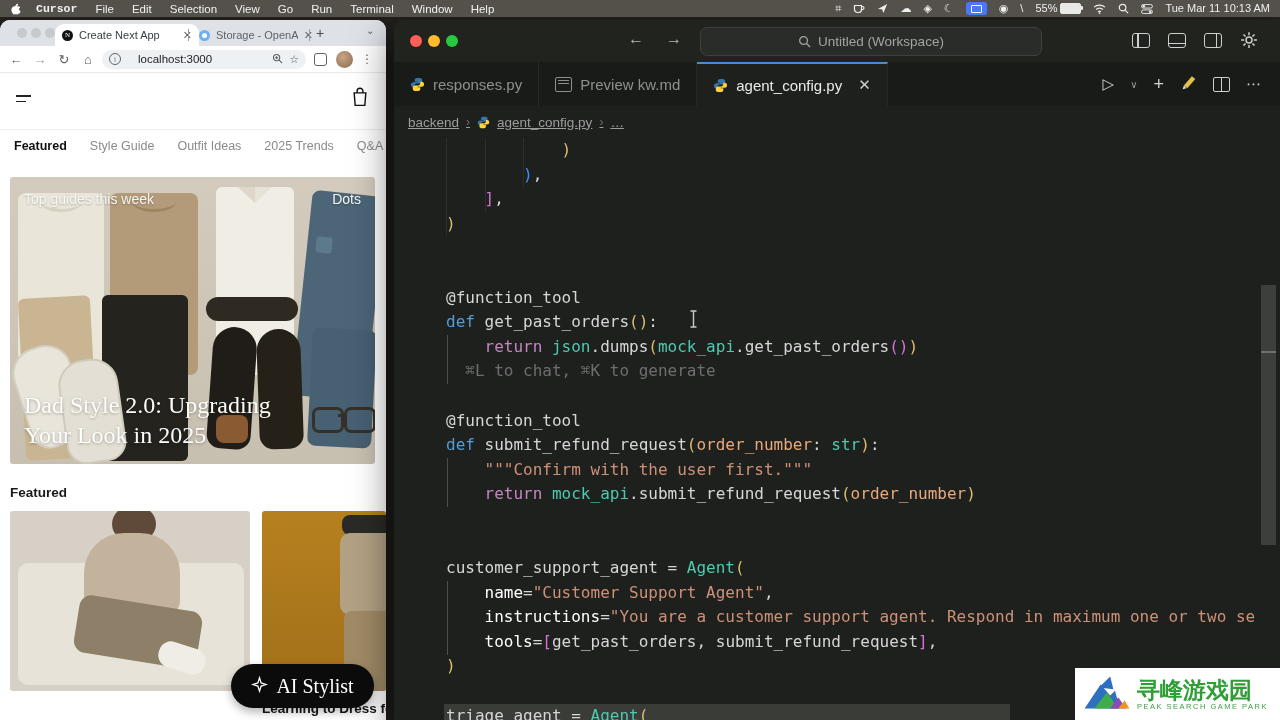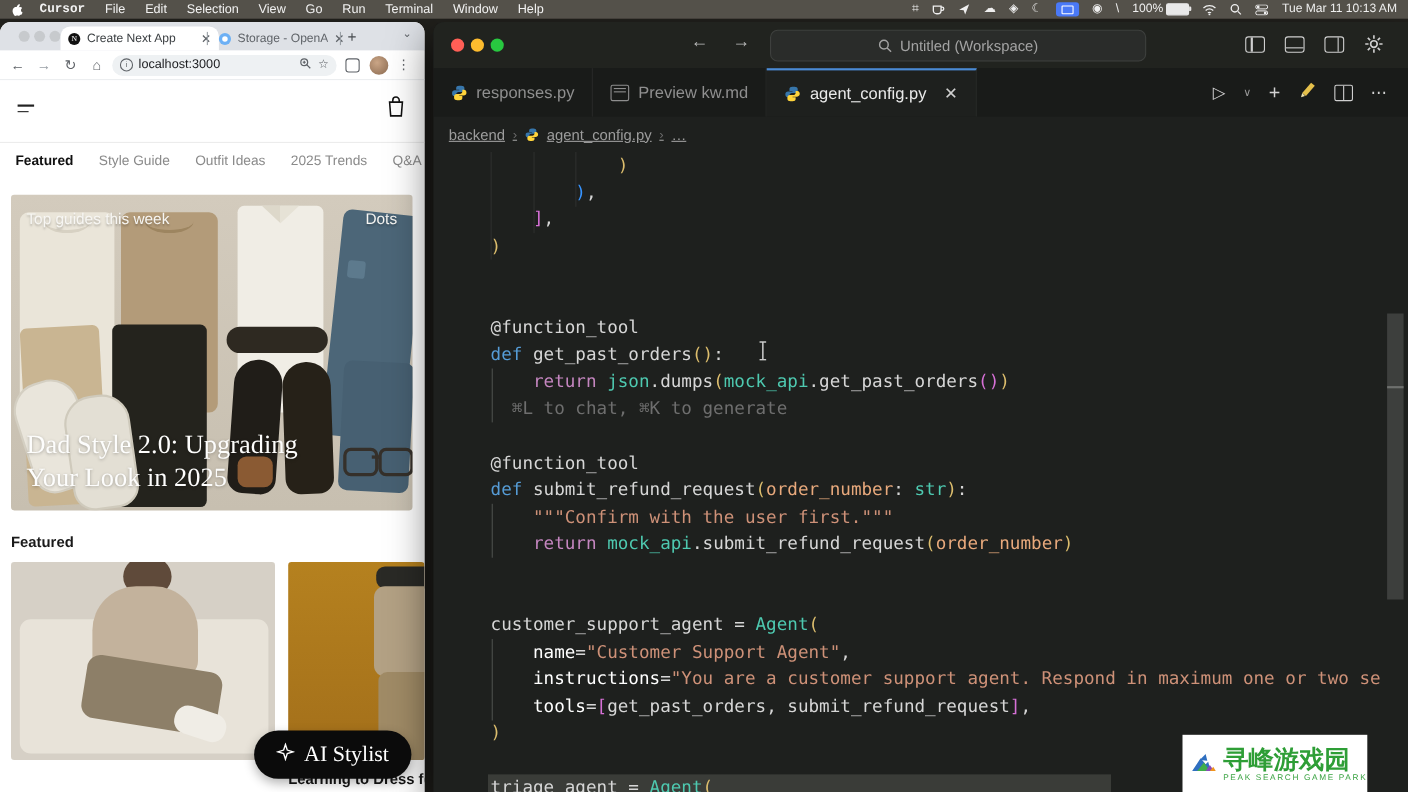--- a/index.html
+++ b/index.html
@@ -37,21 +37,21 @@
   .favicon-oai:after{content:"";position:absolute;inset:3px;background:#fff;border-radius:50%;}
   .b-tab .title{white-space:nowrap;overflow:hidden;flex:1;}
   .b-tab .x{color:#5f6368;font-size:11px;flex:none;}
   .tab-sep{position:absolute;top:9px;width:1px;height:12px;background:#9aa0a6;}
   .newtab{position:absolute;left:316px;top:5px;color:#474b4f;font-size:14px;}
   .tab-chev{position:absolute;left:366px;top:5px;color:#5f6368;font-size:10px;}
   .b-toolbar{height:26px;background:#fff;border-bottom:1px solid #e8eaed;position:relative;
     display:flex;align-items:center;color:#5f6368;}
   .nav-ic{font-size:13px;width:24px;text-align:center;}
   .omnibox{margin-left:2px;width:190px;height:19px;background:#eef1f3;border-radius:10px;
-    display:flex;align-items:center;padding:0 7px;gap:5px;}
+    display:flex;align-items:center;padding:0 7px;gap:17px;}
   .omni-info{width:10px;height:10px;border:1px solid #5f6368;border-radius:50%;font-size:7px;
     display:flex;align-items:center;justify-content:center;flex:none;}
   .omni-url{font-size:11.5px;color:#202124;flex:1;}
   .omni-right{display:flex;gap:6px;font-size:11px;}
   .ext-ic{width:11px;height:11px;border:1.3px solid #5f6368;border-radius:3px;margin-left:8px;}
   .avatar{width:17px;height:17px;border-radius:50%;margin-left:9px;
     background:radial-gradient(circle at 40% 35%,#caa586,#8a6a50);}
   .kebab{margin-left:8px;font-size:12px;}
 
   
@@ -124,21 +124,21 @@
   .tk-w{color:#d6d6d6}.tk-b{color:#569cd6}.tk-m{color:#c586c0}.tk-t{color:#4ec9b0}
   .tk-s{color:#ce9178}.tk-g{color:#dcbd6d}.tk-p{color:#d670d6}.tk-u{color:#3794ff}
   .tk-lb{color:#ffffff}.tk-o{color:#e8a97c}.tk-hint{color:#6e6e6e}
   .iguide{position:absolute;width:1px;background:#2d2f2d;}
   .iguide.bright{background:#4d4f4d;}
   .ibeam{position:absolute;left:295px;top:172px;}
   .e-scrollbar{position:absolute;right:4px;top:265px;width:15px;height:260px;background:#3d3f3d;}
   .e-scrollbar .mark{position:absolute;left:0;right:0;top:66px;height:2px;background:#6e706e;}
 
   
-  .watermark{position:absolute;left:1075px;top:668px;width:168px;height:52px;background:#fff;z-index:60;
+  .watermark{position:absolute;left:1075px;top:668px;width:205px;height:52px;background:#fff;z-index:60;
     display:flex;align-items:center;gap:6px;padding-left:8px;box-sizing:border-box;}
   .wm-txt .cn{color:#2e9e36;font-size:23px;font-weight:bold;line-height:24px;white-space:nowrap;}
   .wm-txt .en{color:#3aa342;font-size:7.5px;letter-spacing:1.5px;white-space:nowrap;}
 </style>
 </head>
 <body>
 
 <div class="desktop">
 
   <div class="menubar">
@@ -173,21 +173,21 @@
       </span>
       <span class="st">☁</span>
       <span class="st">◈</span>
       <span class="st">☾</span>
       <span class="st mirror">
           <i></i>
         </span>
       <span class="st">◉</span>
       <span class="st">\</span>
       <span class="st batt">
-        <span>100%</span>
+        <span>55%</span>
         <span class="body"></span>
       </span>
       <span class="st">
         <svg width="13" height="10" viewBox="0 0 14 11">
             <path fill="none" stroke="#efefef" stroke-width="1.3" d="M1 3.5a9 9 0 0 1 12 0M3.2 6a6 6 0 0 1 7.6 0M5.4 8.4a3 3 0 0 1 3.2 0"></path>
             <circle cx="7" cy="10" r="1" fill="#efefef"></circle>
           </svg>
       </span>
       <span class="st">
         <svg width="11" height="11" viewBox="0 0 12 12">

